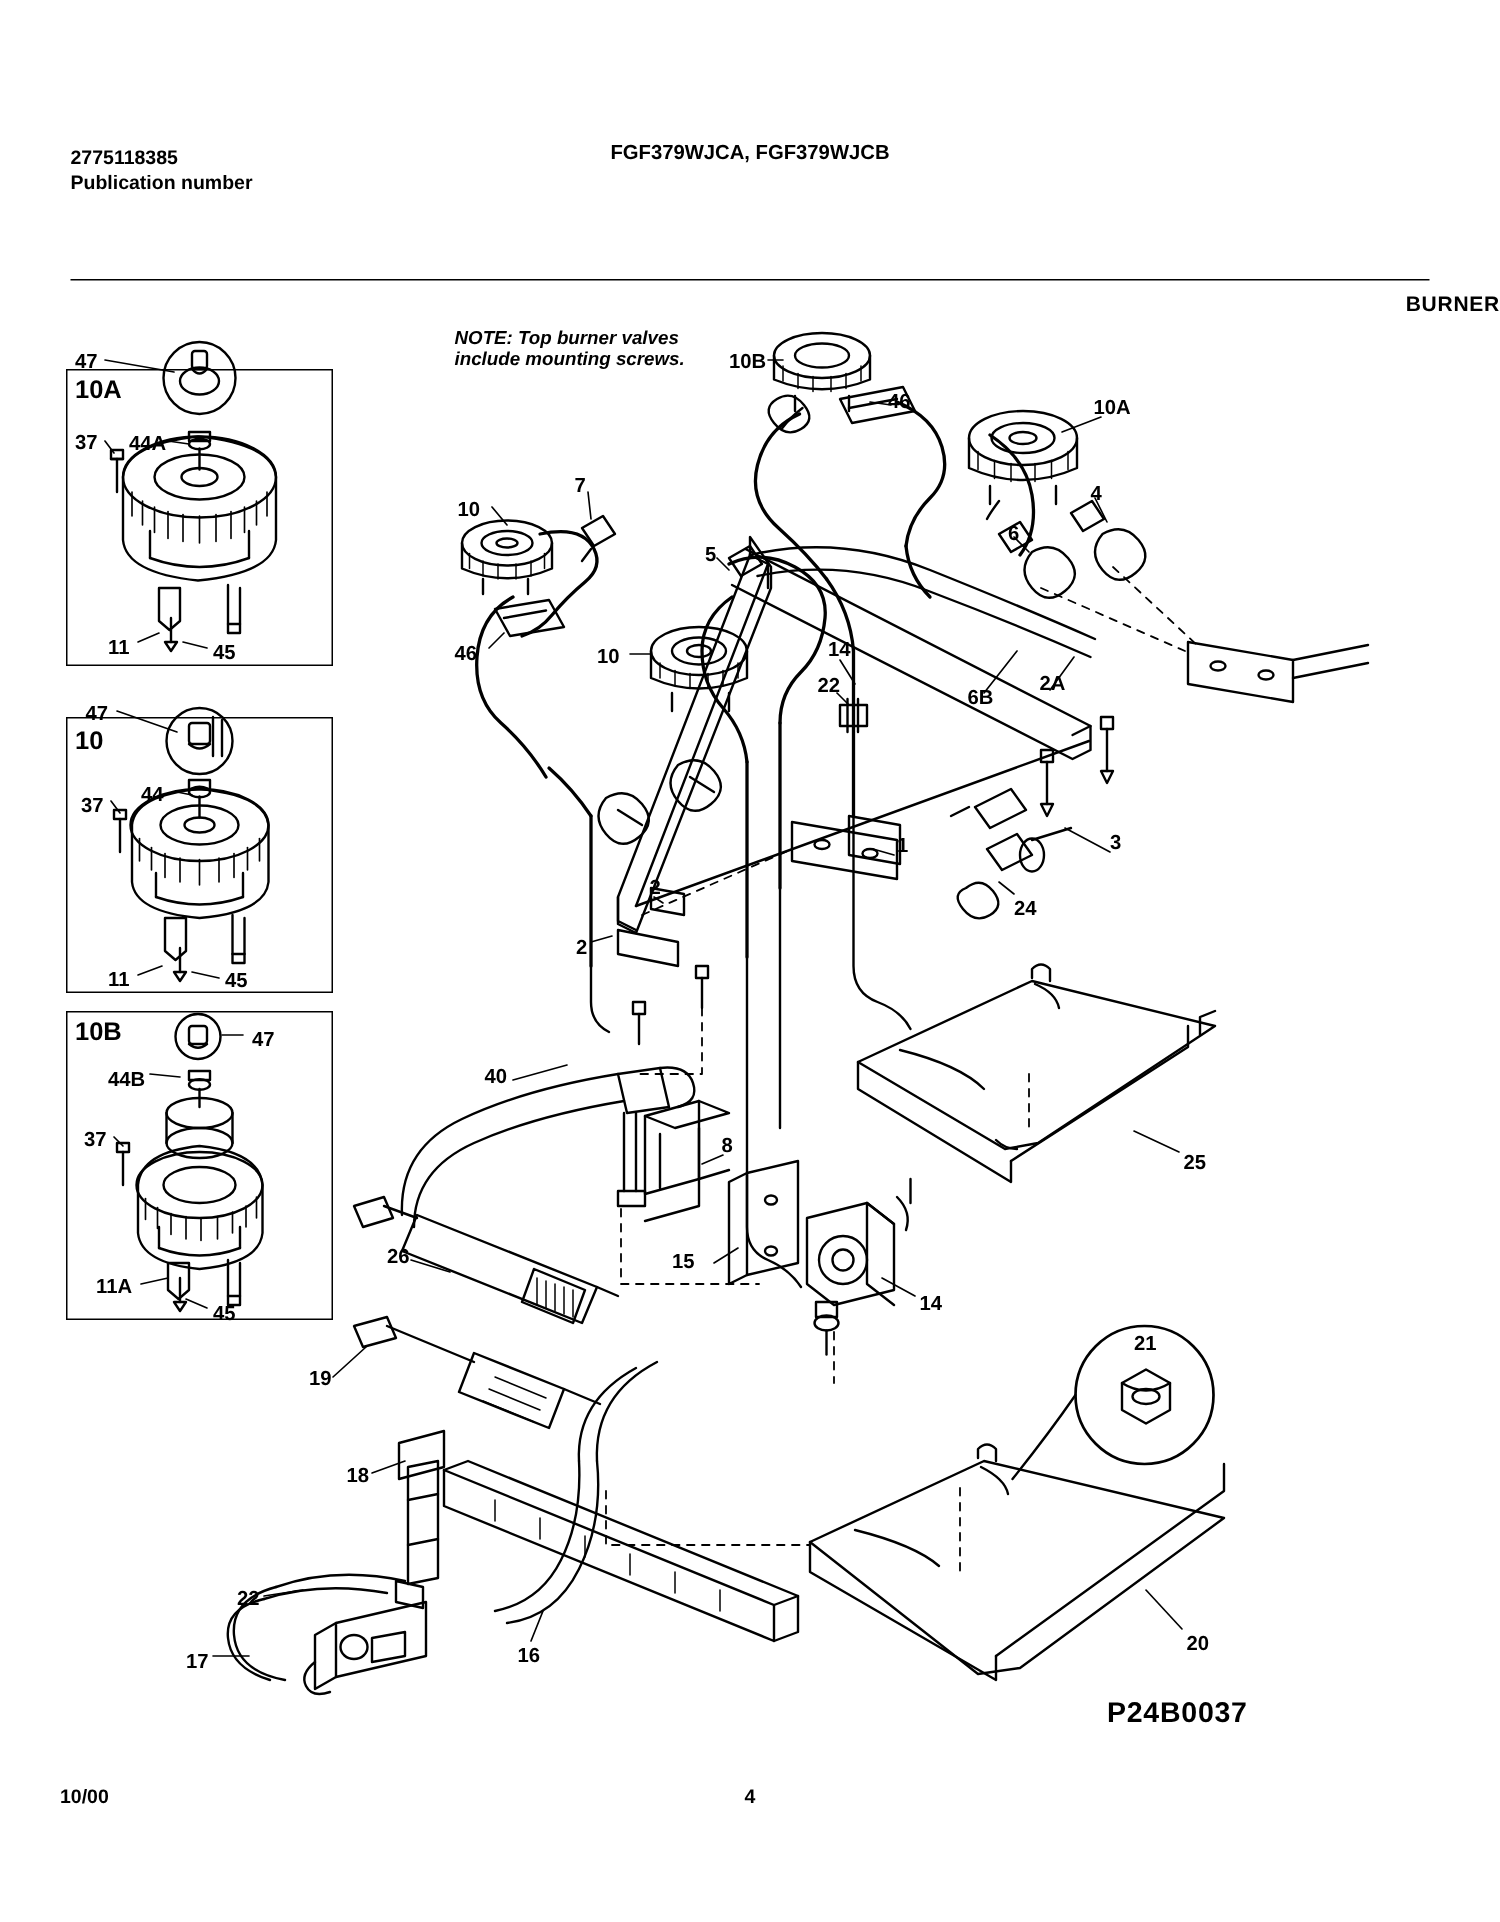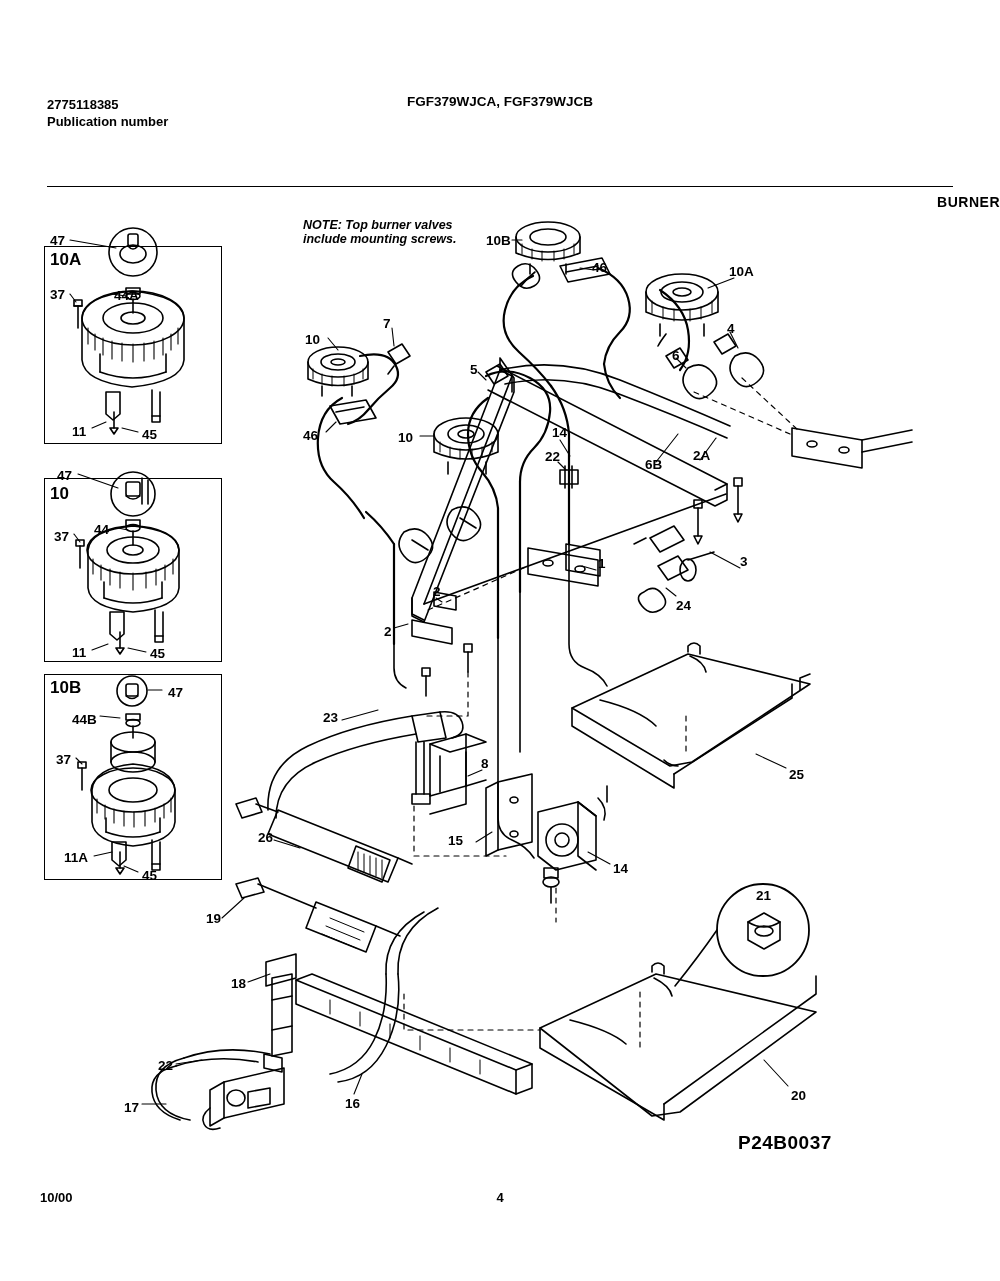--- a/index.html
+++ b/index.html
@@ -642,21 +642,21 @@
         <path d="M354 1094 l8 -20"></path>
         <path d="M142 1104 l24 0"></path>
         <path d="M788 1086 l-24 -26"></path>
       </g>
 
     </g>
   </svg>
 
   <div class="callout" style="left:50px;  top:233px;">47</div>
   <div class="callout" style="left:50px;  top:287px;">37</div>
-  <div class="callout" style="left:86px;  top:288px;margin-left:28px;">44A</div>
+  <div class="callout" style="left:86px;  top:288px;">44A</div>
   <div class="callout" style="left:72px;  top:424px;">11</div>
   <div class="callout" style="left:142px; top:427px;">45</div>
   <div class="callout" style="left:57px;  top:468px;">47</div>
   <div class="callout" style="left:54px;  top:529px;">37</div>
   <div class="callout" style="left:94px;  top:522px;">44</div>
   <div class="callout" style="left:72px;  top:645px;">11</div>
   <div class="callout" style="left:150px; top:646px;">45</div>
   <div class="callout" style="left:168px; top:685px;">47</div>
   <div class="callout" style="left:72px;  top:712px;">44B</div>
   <div class="callout" style="left:56px;  top:752px;">37</div>
@@ -674,21 +674,21 @@
   <div class="callout" style="left:672px; top:348px;">6</div>
   <div class="callout" style="left:552px; top:425px;">14</div>
   <div class="callout" style="left:545px; top:449px;">22</div>
   <div class="callout" style="left:645px; top:457px;">6B</div>
   <div class="callout" style="left:693px; top:448px;">2A</div>
   <div class="callout" style="left:598px; top:556px;">1</div>
   <div class="callout" style="left:740px; top:554px;">3</div>
   <div class="callout" style="left:676px; top:598px;">24</div>
   <div class="callout" style="left:433px; top:584px;">2</div>
   <div class="callout" style="left:384px; top:624px;">2</div>
-  <div class="callout" style="left:323px; top:710px;">23</div>
+  <div class="callout" style="left:323px; top:710px;">40</div>
   <div class="callout" style="left:481px; top:756px;">8</div>
   <div class="callout" style="left:789px; top:767px;">25</div>
   <div class="callout" style="left:448px; top:833px;text-align:right;">15</div>
   <div class="callout" style="left:613px; top:861px;text-align:center;">14</div>
   <div class="callout" style="left:258px; top:830px;">26</div>
   <div class="callout" style="left:756px; top:888px;">21</div>
   <div class="callout" style="left:206px; top:911px;">19</div>
   <div class="callout" style="left:231px; top:976px;">18</div>
   <div class="callout" style="left:158px; top:1058px;">22</div>
   <div class="callout" style="left:345px; top:1096px;">16</div>

